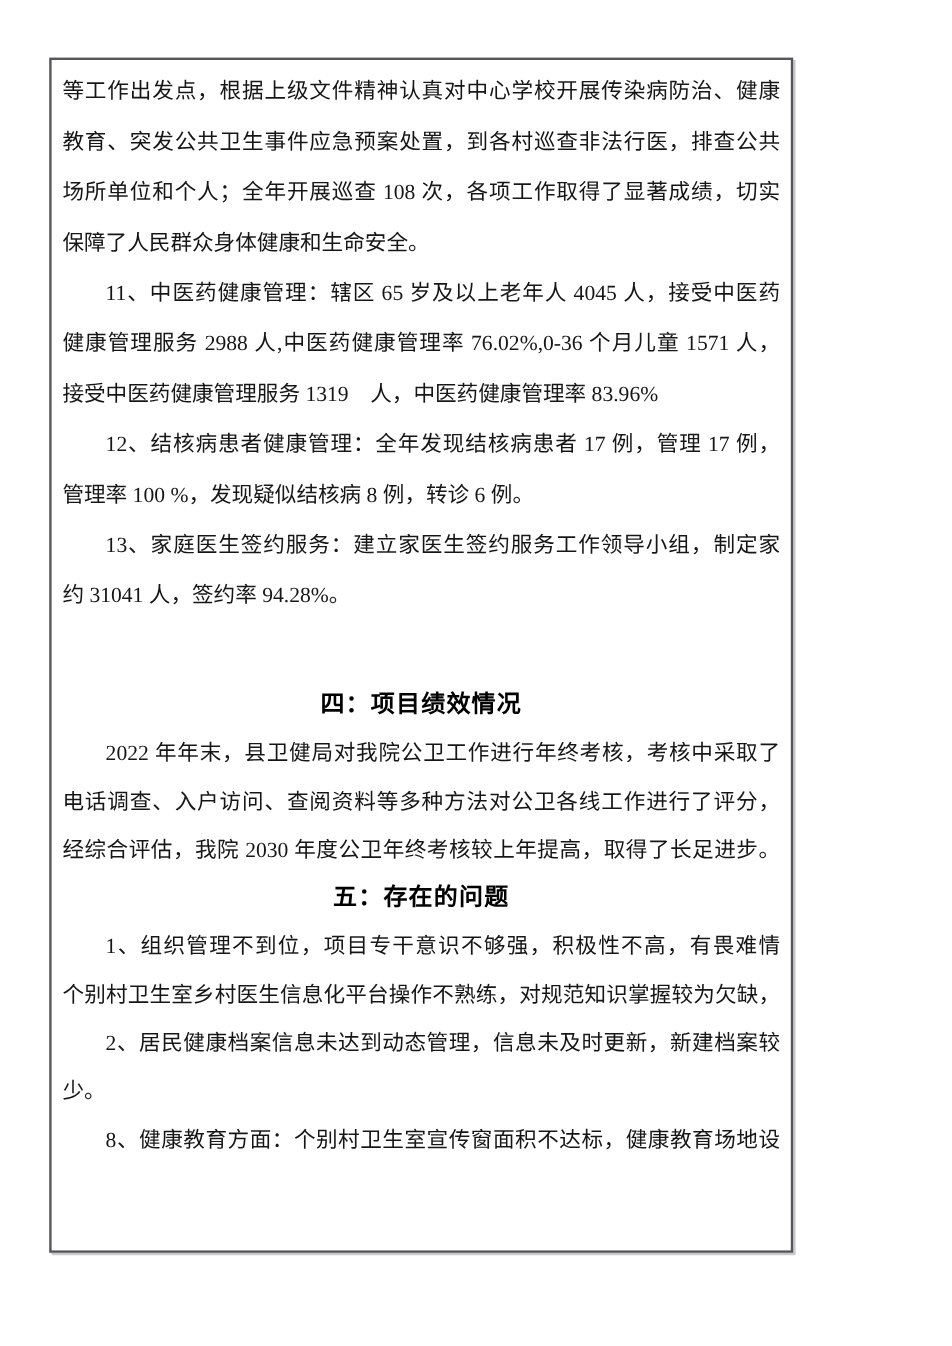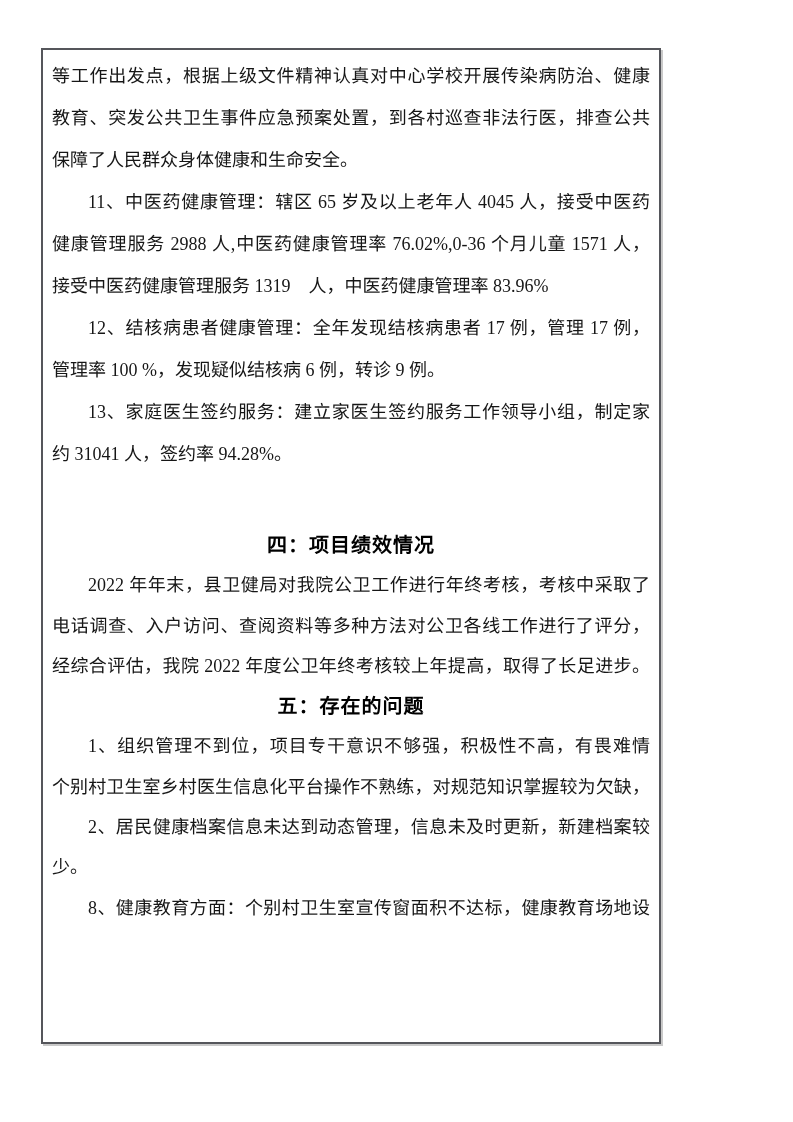--- a/index.html
+++ b/index.html
@@ -55,38 +55,39 @@
   }
 </style>
 </head>
 <body>
 
 <div class="page">
   <div class="content-box">
 
     <div class="ln s1 fill">等工作出发点，根据上级文件精神认真对中心学校开展传染病防治、健康</div>
     <div class="ln s1 fill">教育、突发公共卫生事件应急预案处置，到各村巡查非法行医，排查公共</div>
+    <div class="ln s1 fill">场所单位和个人；全年开展巡查 108 次，各项工作取得了显著成绩，切实</div>
     <div class="ln s1">保障了人民群众身体健康和生命安全。</div>
 
     <div class="ln s1 fill indent">11、中医药健康管理：辖区 65 岁及以上老年人 4045 人，接受中医药</div>
     <div class="ln s1 fill">健康管理服务 2988 人,中医药健康管理率 76.02%,0-36 个月儿童 1571 人，</div>
     <div class="ln s1">接受中医药健康管理服务 1319　人，中医药健康管理率 83.96%</div>
 
     <div class="ln s1 fill indent">12、结核病患者健康管理：全年发现结核病患者 17 例，管理 17 例，</div>
-    <div class="ln s1">管理率 100 %，发现疑似结核病 6 例，转诊 9 例。</div>
+    <div class="ln s1">管理率 100 %，发现疑似结核病 8 例，转诊 6 例。</div>
 
     <div class="ln s1 fill indent">13、家庭医生签约服务：建立家医生签约服务工作领导小组，制定家</div>
     <div class="ln s1">约 31041 人，签约率 94.28%。</div>
 
     <div class="ln blank"></div>
 
     <div class="ln s2 heading">四：项目绩效情况</div>
     <div class="ln s2 fill indent">2022 年年末，县卫健局对我院公卫工作进行年终考核，考核中采取了</div>
     <div class="ln s2 fill">电话调查、入户访问、查阅资料等多种方法对公卫各线工作进行了评分，</div>
-    <div class="ln s2 fill">经综合评估，我院 2022 年度公卫年终考核较上年提高，取得了长足进步。</div>
+    <div class="ln s2 fill">经综合评估，我院 2030 年度公卫年终考核较上年提高，取得了长足进步。</div>
 
     <div class="ln s2 heading">五：存在的问题</div>
     <div class="ln s2 fill indent">1、组织管理不到位，项目专干意识不够强，积极性不高，有畏难情绪。</div>
     <div class="ln s2 fill">个别村卫生室乡村医生信息化平台操作不熟练，对规范知识掌握较为欠缺，</div>
 
     <div class="ln s2 fill indent">2、居民健康档案信息未达到动态管理，信息未及时更新，新建档案较</div>
     <div class="ln s2">少。</div>
 
     <div class="ln s2 fill indent">8、健康教育方面：个别村卫生室宣传窗面积不达标，健康教育场地设</div>
 

